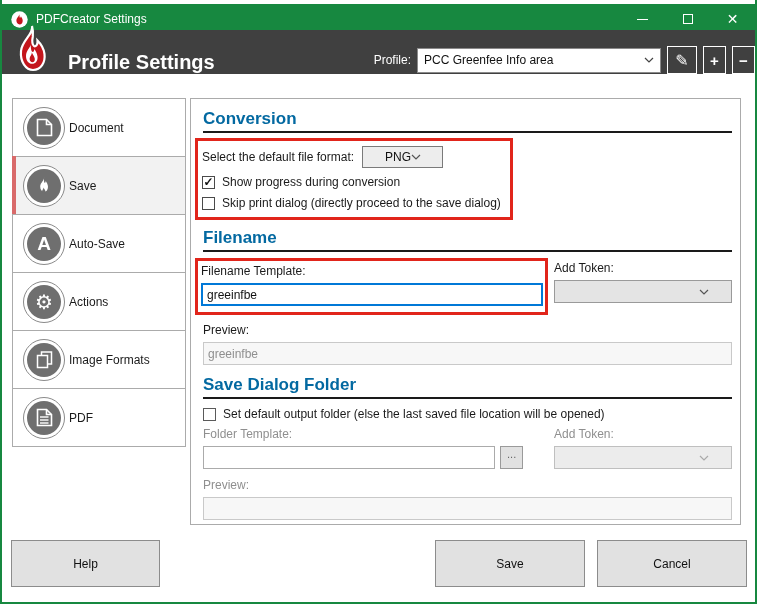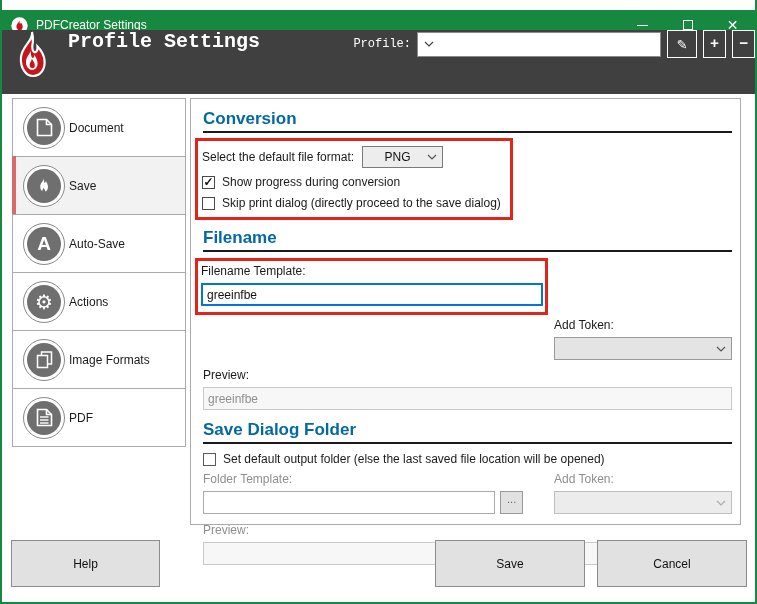--- a/index.html
+++ b/index.html
@@ -4,34 +4,34 @@
 <style>
   * { box-sizing: border-box; }
   html,body { margin:0; padding:0; background:#d0d0d0; font-family:"Liberation Sans", sans-serif; }
   .window{
     position:relative; width:757px; height:604px; background:#fff;
     border:2px solid #178840; border-top:none; overflow:hidden;
     font-size:12px; color:#1a1a1a;
   }
   
   .titlebar{
-    position:absolute; left:0; top:10px; right:0; height:30px; background:#178840;
+    position:absolute; left:0; top:4px; right:0; height:30px; background:#178840;
     display:flex; align-items:center; color:#fff;
   }
   .titlebar .appicon{ margin:0 8px 0 9px; width:17px; height:17px; flex:0 0 auto; }
   .titlebar .title{ font-size:12px; }
   .win-controls{ margin-left:auto; display:flex; height:100%; }
   .win-btn{ width:45px; height:100%; display:flex; align-items:center; justify-content:center; color:#fff; cursor:default; }
   .glyph-min{ width:11px; height:1px; background:#fff; display:block; }
   .glyph-max{ width:10px; height:10px; border:1px solid #fff; display:block; }
   .glyph-close{ font-size:14px; line-height:1; }
   
   .header{
-    position:absolute; left:0; top:30px; right:0; height:64px; background:#404040;
-    display:flex; align-items:flex-start; color:#fff;font-family:Liberation Mono, monospace;
+    position:absolute; left:0; top:30px; right:0; height:44px; background:#404040;
+    display:flex; align-items:flex-end; color:#fff;
   }
   .header .logo{ margin-left:9px; width:42px; height:50px; flex:0 0 auto; }
   .header .page-title{ font-size:20px; font-weight:bold; margin-left:15px; }
   .profile-group{ margin-left:auto; display:flex; align-items:center; margin-right:0; }
   .profile-label{ font-size:12px; margin-right:6px; }
   .profile-select{
     width:244px; height:25px; background:#fff; color:#111; border:1px solid #8a8a8a;
     display:flex; align-items:center; padding:0 6px; font-size:12px;
   }
   .profile-select .sel-text{ flex:1 1 auto; white-space:nowrap; overflow:hidden; }
@@ -74,35 +74,35 @@
   h2.sec{
     font-size:17px; font-weight:bold; margin:6px 0 0 0; padding:0 0 2px 0;
     border-bottom:2px solid #1a1a1a; color:#0369a1;
   }
   .redbox{ border:3px solid #e1251b; }
   .redbox.conv{ width:318px; margin-left:-8px; margin-top:5px; padding:5px 6px 7px 4px; }
   .row{ display:flex; align-items:center; }
   .fmt-row .fmt-label{ margin-right:8px; }
   .combo{
     height:22px; border:1px solid #7a7a7a; background:#ededed; display:flex; align-items:center;
-    padding:0 5px; color:#111;text-align:center;
+    padding:0 22px; color:#111;
   }
   .combo .sel-text{ flex:1 1 auto; }
   .combo.fmt{ width:81px; }
   .combo.token{ width:100%; background:#e4e4e4; border-color:#9a9a9a; height:23px; }
   .combo.disabled{ background:#ececec; border-color:#bfbfbf; color:#9a9a9a; }
   .chev{ width:10px; height:6px; flex:0 0 auto; }
   .cb-row{ margin-top:7px; display:flex; align-items:center; }
   .cb{
     width:13px; height:13px; border:1px solid #4a4a4a; background:#fff; flex:0 0 auto;
     display:inline-flex; align-items:center; justify-content:center; margin-right:7px;
   }
   .cb.checked::after{ content:"✓"; font-size:12px; font-weight:bold; color:#111; margin-top:-1px; }
   .cb.gray-border{ border-color:#5a5a5a; }
-  .fn-row{ display:flex; align-items:flex-start; margin-top:6px;flex-direction:column; }
+  .fn-row{ display:flex; align-items:flex-start; margin-top:6px; }
   .redbox.fname{ width:353px; margin-left:-8px; padding:3px 2px 6px 3px; }
   .field-label{ display:block; margin-bottom:5px; }
   .text-input{
     width:100%; height:23px; border:1px solid #ababab; background:#fff; color:#111;
     font-family:"Liberation Sans", sans-serif; font-size:12px; padding:0 4px; outline:none;
   }
   .text-input.focused{ border:2px solid #0078d7; }
   .text-input:disabled{ background:#f7f7f7; color:#8f8f8f; border-color:#c9c9c9; }
   .token-col{ margin-left:auto; width:178px; }
   .preview-wrap{ margin-top:8px; }
@@ -158,20 +158,21 @@
       <svg viewBox="0 0 42 50" width="42" height="50">
         <path d="M21 2 C23 10 11 16 10 27 C9 38 15 46 22 46 C30 46 34.5 38.5 33.5 30 C32.8 24 29 19 26.5 16.5 C27 21 24.5 23.2 23 22 C21.5 20.8 21 16.5 21.8 12.5 C22.3 8.5 21.8 5 21 2 Z" fill="#c4161c" stroke="#fff" stroke-width="2.2"></path>
         <path d="M19.6 19 C20.6 23 15 26 15 32 C15 36.8 17.7 39.8 21.1 39.8 C24.6 39.8 27 36.8 26.5 32.4 C26.1 29 24.4 26.4 23.2 25 C23.4 27.6 21.8 28.7 20.9 27.6 C20 26.5 19.7 22.8 19.6 19 Z" fill="#fff"></path>
         <path d="M20.8 28.5 C21.2 30.6 18.6 32.2 18.6 34.8 C18.6 36.9 19.9 38.2 21.4 38.2 C23 38.2 24.1 36.8 23.8 34.7 C23.6 32.9 22.3 31.5 20.8 28.5 Z" fill="#c4161c"></path>
       </svg>
     </span>
     <span class="page-title">Profile Settings</span>
     <div class="profile-group">
       <span class="profile-label">Profile:</span>
       <div class="profile-select">
+        <span class="sel-text">PCC Greenfee Info area</span>
         <svg class="chev" viewBox="0 0 10 6">
             <path d="M1 1 L5 5 L9 1" stroke="#444" stroke-width="1.2" fill="none"></path>
           </svg>
       </div>
       <div class="hdr-btn edit">
           <span>✎</span>
         </div>
       <div class="hdr-btn small">
           <span>+</span>
         </div>

